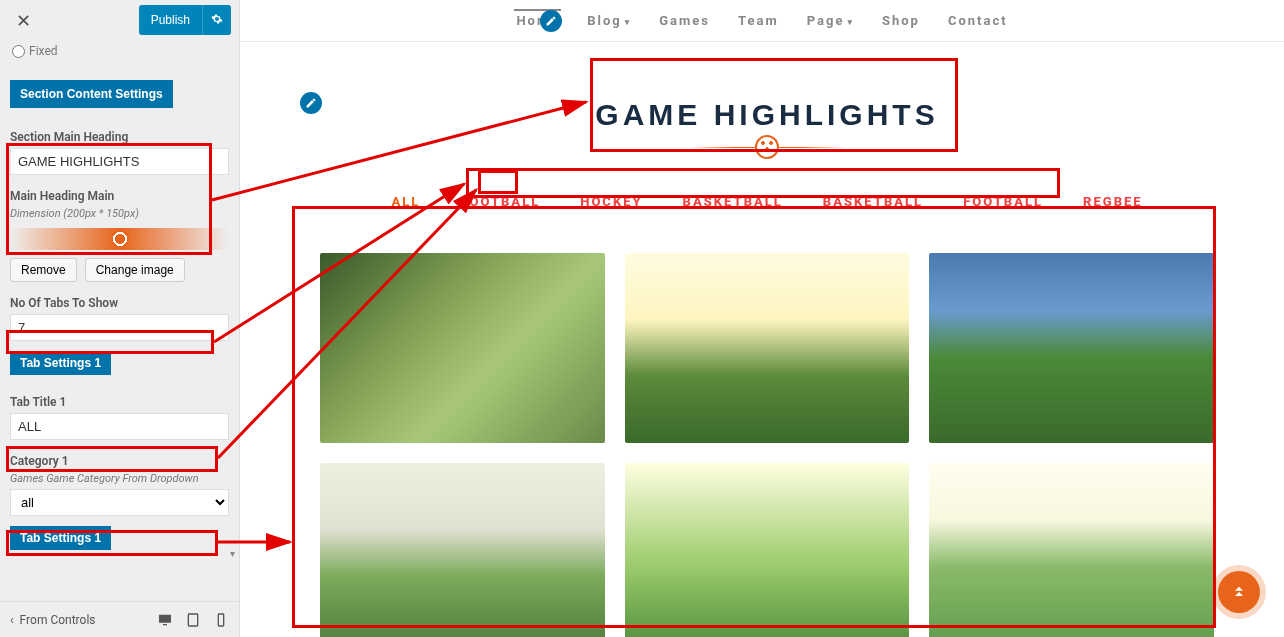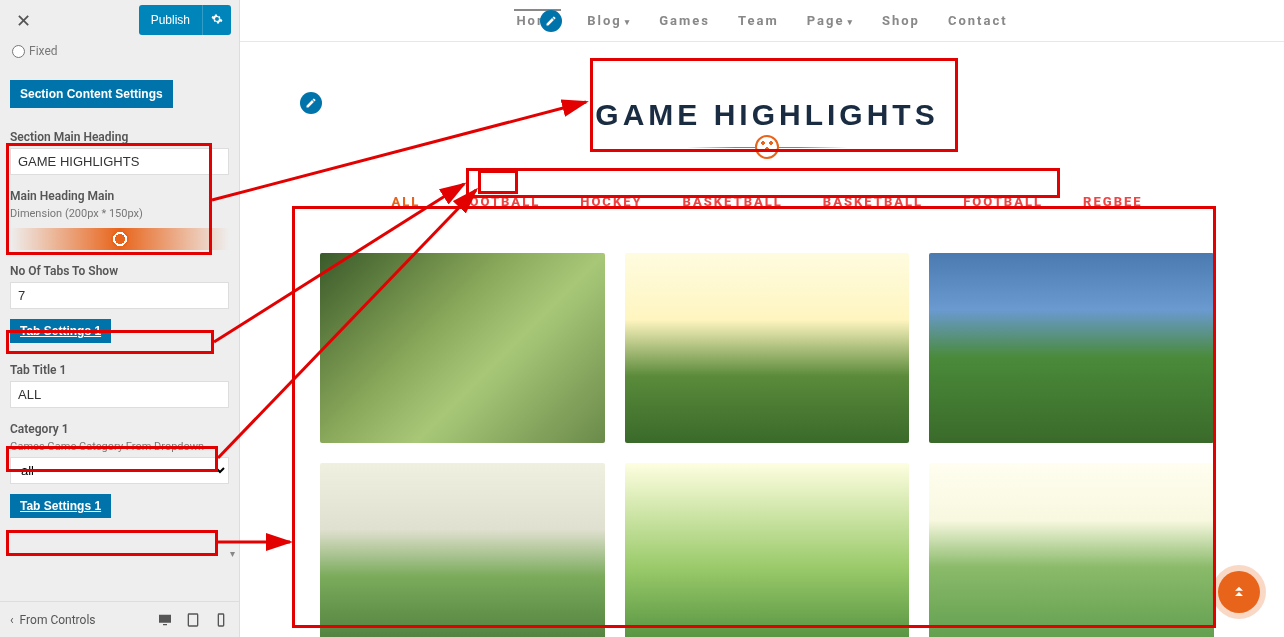--- a/index.html
+++ b/index.html
@@ -12,23 +12,23 @@
 .publish-group { display: flex; gap: 0; }
 .publish-btn { background: #0085ba; color: #fff; border: none; padding: 8px 12px; font-size: 12px; cursor: pointer; border-radius: 3px 0 0 3px; }
 .gear-btn { background: #0085ba; color: #fff; border: none; padding: 5px 8px; cursor: pointer; border-radius: 0 3px 3px 0; border-left: 1px solid rgba(255,255,255,0.2); }
 .sidebar-scroll { position: absolute; top: 40px; left: 0; right: 0; bottom: 36px; overflow-y: auto; padding: 0 10px 10px 10px; }
 .sidebar-scroll::-webkit-scrollbar { width: 14px; }
 .sidebar-scroll::-webkit-scrollbar-thumb { background: #bdbdbd; border-radius: 2px; }
 .sidebar-scroll::-webkit-scrollbar-track { background: #e6e6e6; }
 
 .radio-row { display: flex; align-items: center; gap: 4px; color: #777; font-size: 12px; padding: 4px 0 8px 2px; }
 .section-btn { display: inline-block; background: #0073aa; color: #fff; padding: 7px 10px; font-size: 12px; border: none; cursor: pointer; margin: 14px 0 8px 0; font-weight: 600; }
-.tab-btn { display: inline-block; background: #0073aa; color: #fff; padding: 5px 10px; font-size: 12px; border: none; cursor: pointer; margin: 10px 0 6px 0; font-weight: 600; text-decoration: underline; }
+.tab-btn { display: inline-block; background: #0073aa; color: #fff; padding: 5px 10px; font-size: 12px; border: none; cursor: pointer; margin: 10px 0 6px 0; font-weight: 600; }
 .field-label { font-size: 12px; color: #555; font-weight: 600; margin-top: 14px; margin-bottom: 4px; }
-.field-hint { font-size: 11px; color: #777; margin-bottom: 4px; }
+.field-hint { font-size: 11px; color: #777; font-style: italic; margin-bottom: 4px; }
 .text-input { width: 100%; padding: 5px 7px; border: 1px solid #ddd; background: #fff; font-size: 13px; color: #333; }
 .image-preview { width: 100%; height: 22px; background: linear-gradient(to right, transparent 0%, #e8641b 50%, transparent 100%); position: relative; margin: 8px 0; }
 .image-preview::after { content: ""; position: absolute; left: 50%; top: 50%; transform: translate(-50%, -50%); width: 18px; height: 18px; border-radius: 50%; background: radial-gradient(circle, #e8641b 40%, #fff 40%, #fff 55%, #e8641b 55%); }
 .btn-sm { background: #f7f7f7; border: 1px solid #ccc; padding: 4px 10px; font-size: 12px; cursor: pointer; border-radius: 3px; }
 .btn-row { display: flex; gap: 8px; margin-bottom: 6px; }
 .select { width: 100%; padding: 4px 6px; border: 1px solid #ddd; background: #fff; font-size: 13px; }
 
 .sidebar-footer { position: absolute; bottom: 0; left: 0; right: 0; height: 36px; background: #eeeeee; border-top: 1px solid #ddd; display: flex; align-items: center; justify-content: space-between; padding: 0 10px; }
 .hide-controls { display: flex; align-items: center; gap: 6px; font-size: 12px; color: #555; cursor: pointer; }
 .device-group { display: flex; gap: 12px; }
@@ -97,20 +97,24 @@
     </div>
 
     <button class="section-btn">Section Content Settings</button>
 
     <div class="field-label">Section Main Heading</div>
     <input class="text-input" value="GAME HIGHLIGHTS" style="">
 
     <div class="field-label">Main Heading Main</div>
     <div class="field-hint">Dimension (200px * 150px)</div>
     <div class="image-preview"></div>
+    <div class="btn-row">
+      <button class="btn-sm">Remove</button>
+      <button class="btn-sm">Change image</button>
+    </div>
 
     <div class="field-label">No Of Tabs To Show</div>
     <input class="text-input" value="7" style="">
 
     <button class="tab-btn">Tab Settings 1</button>
 
     <div class="field-label">Tab Title 1</div>
     <input class="text-input" value="ALL" style="">
 
     <div class="field-label">Category 1</div>

